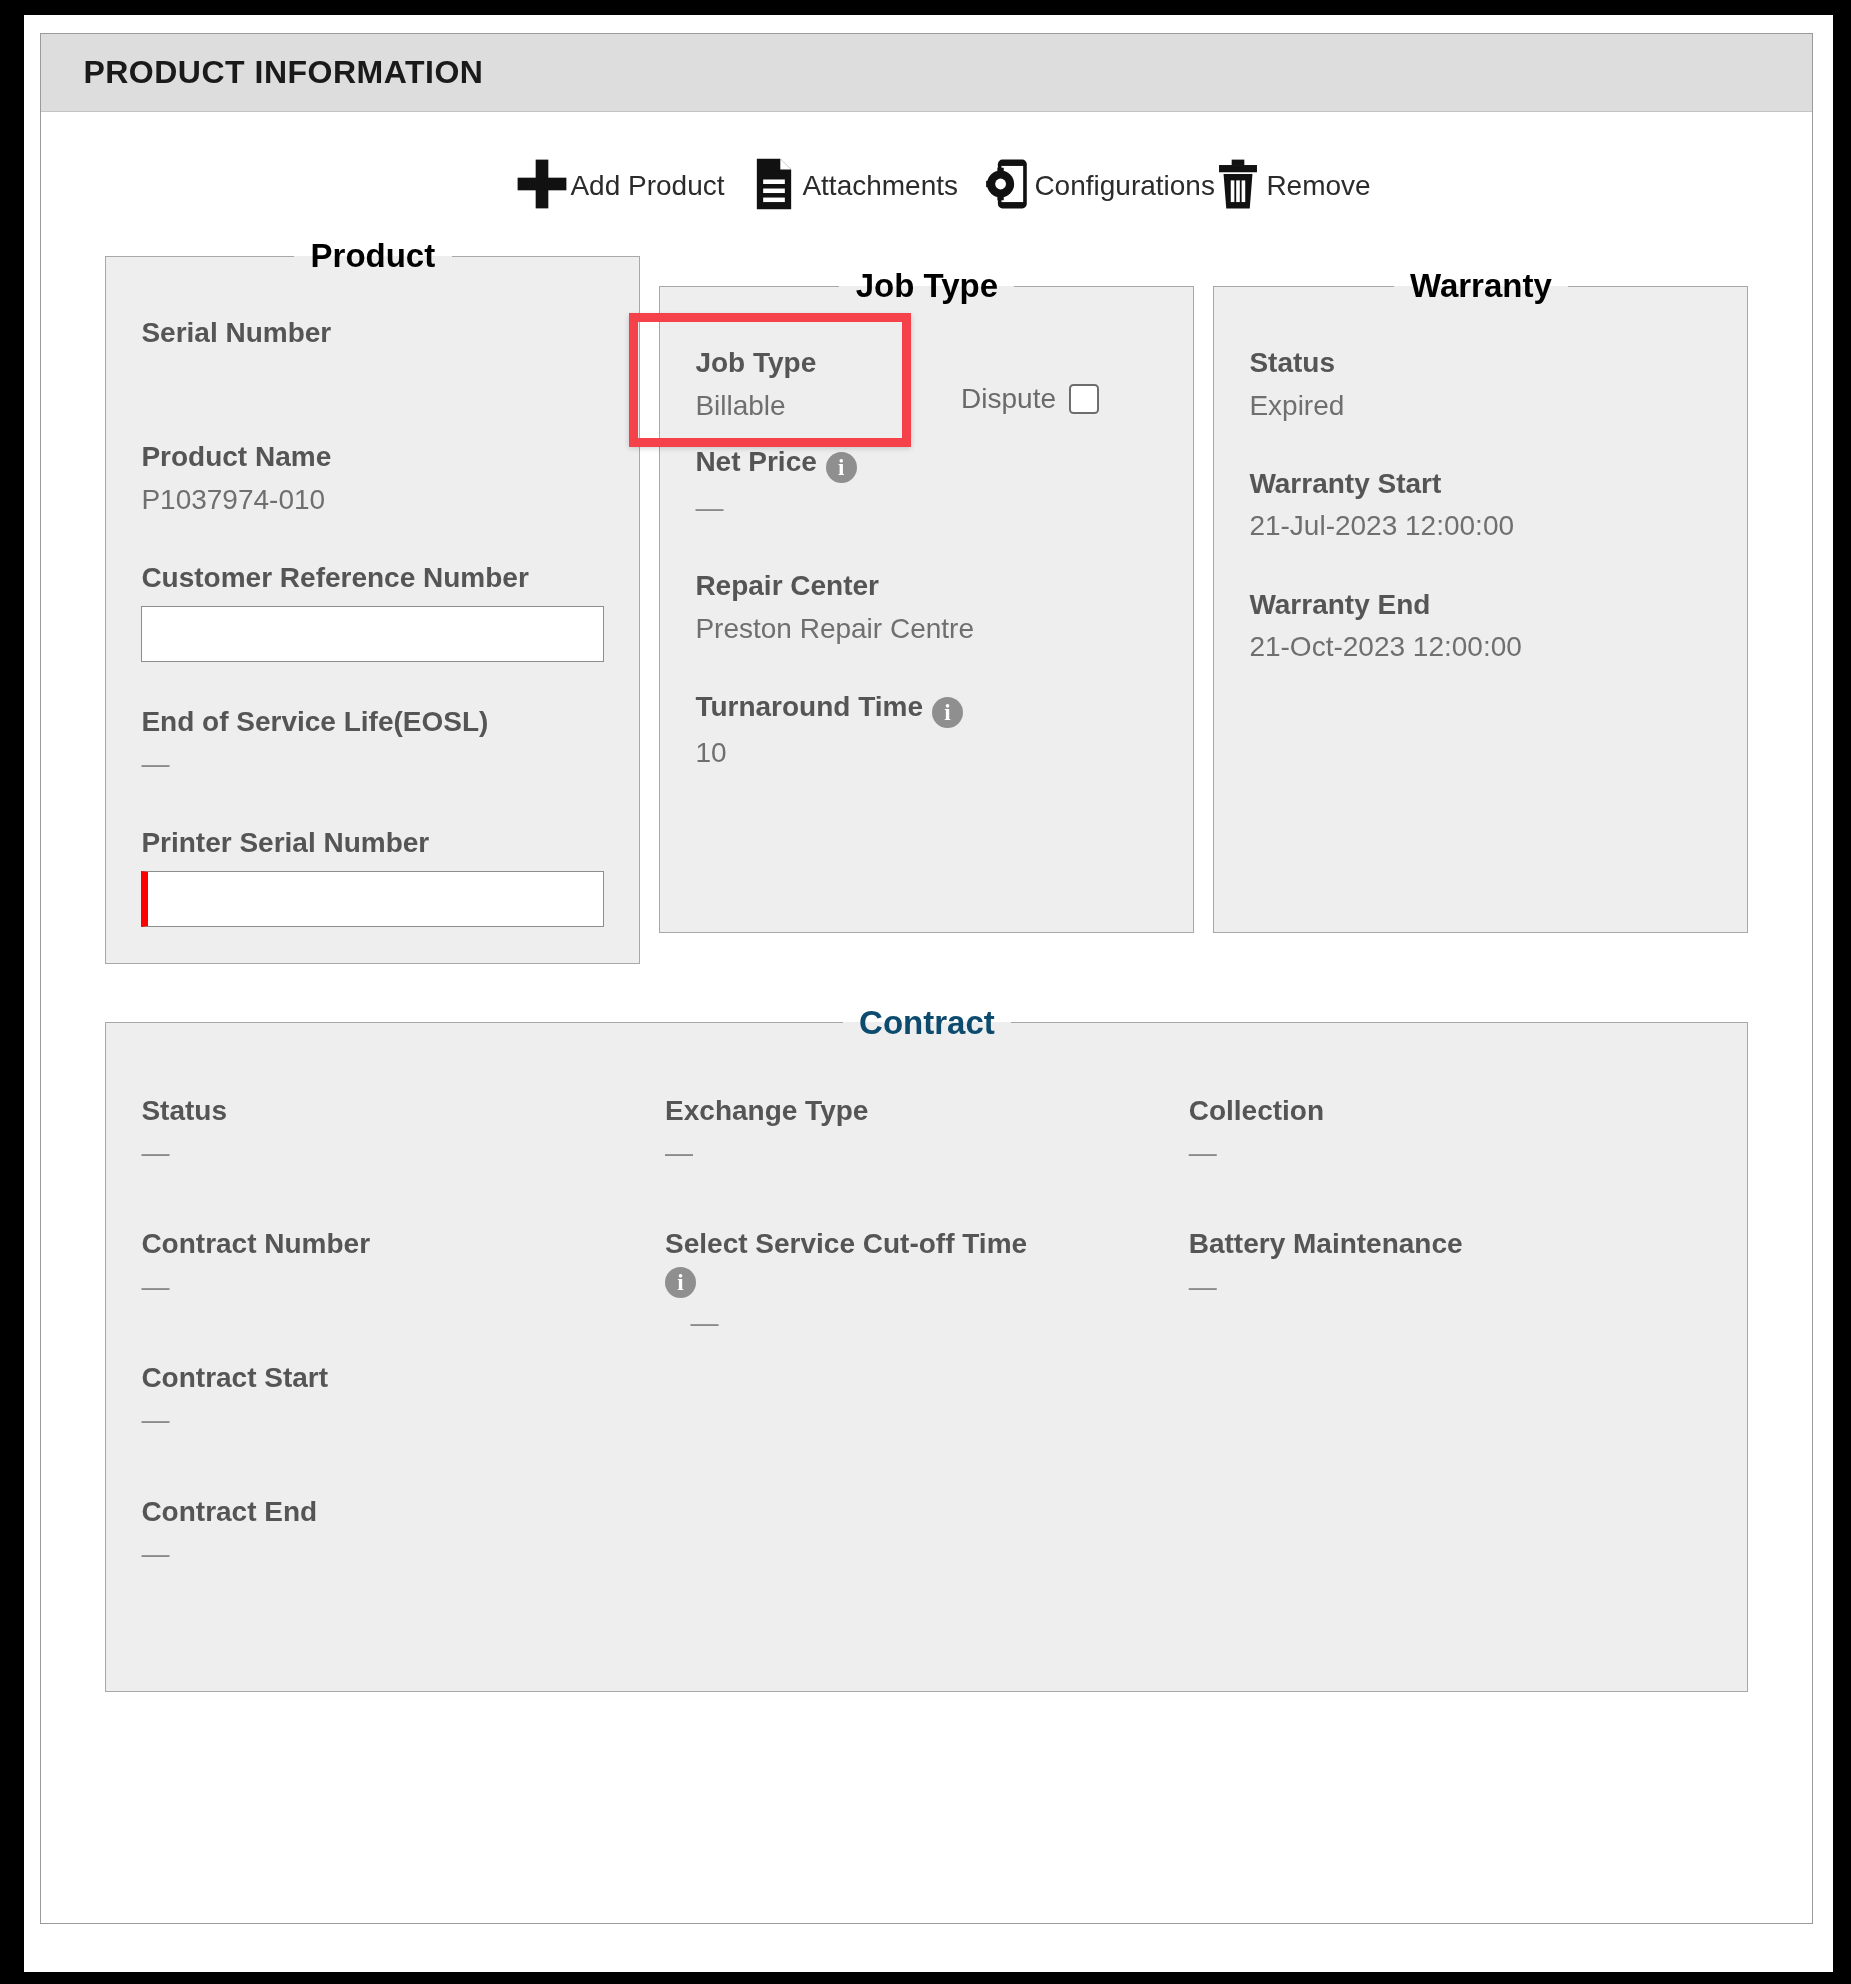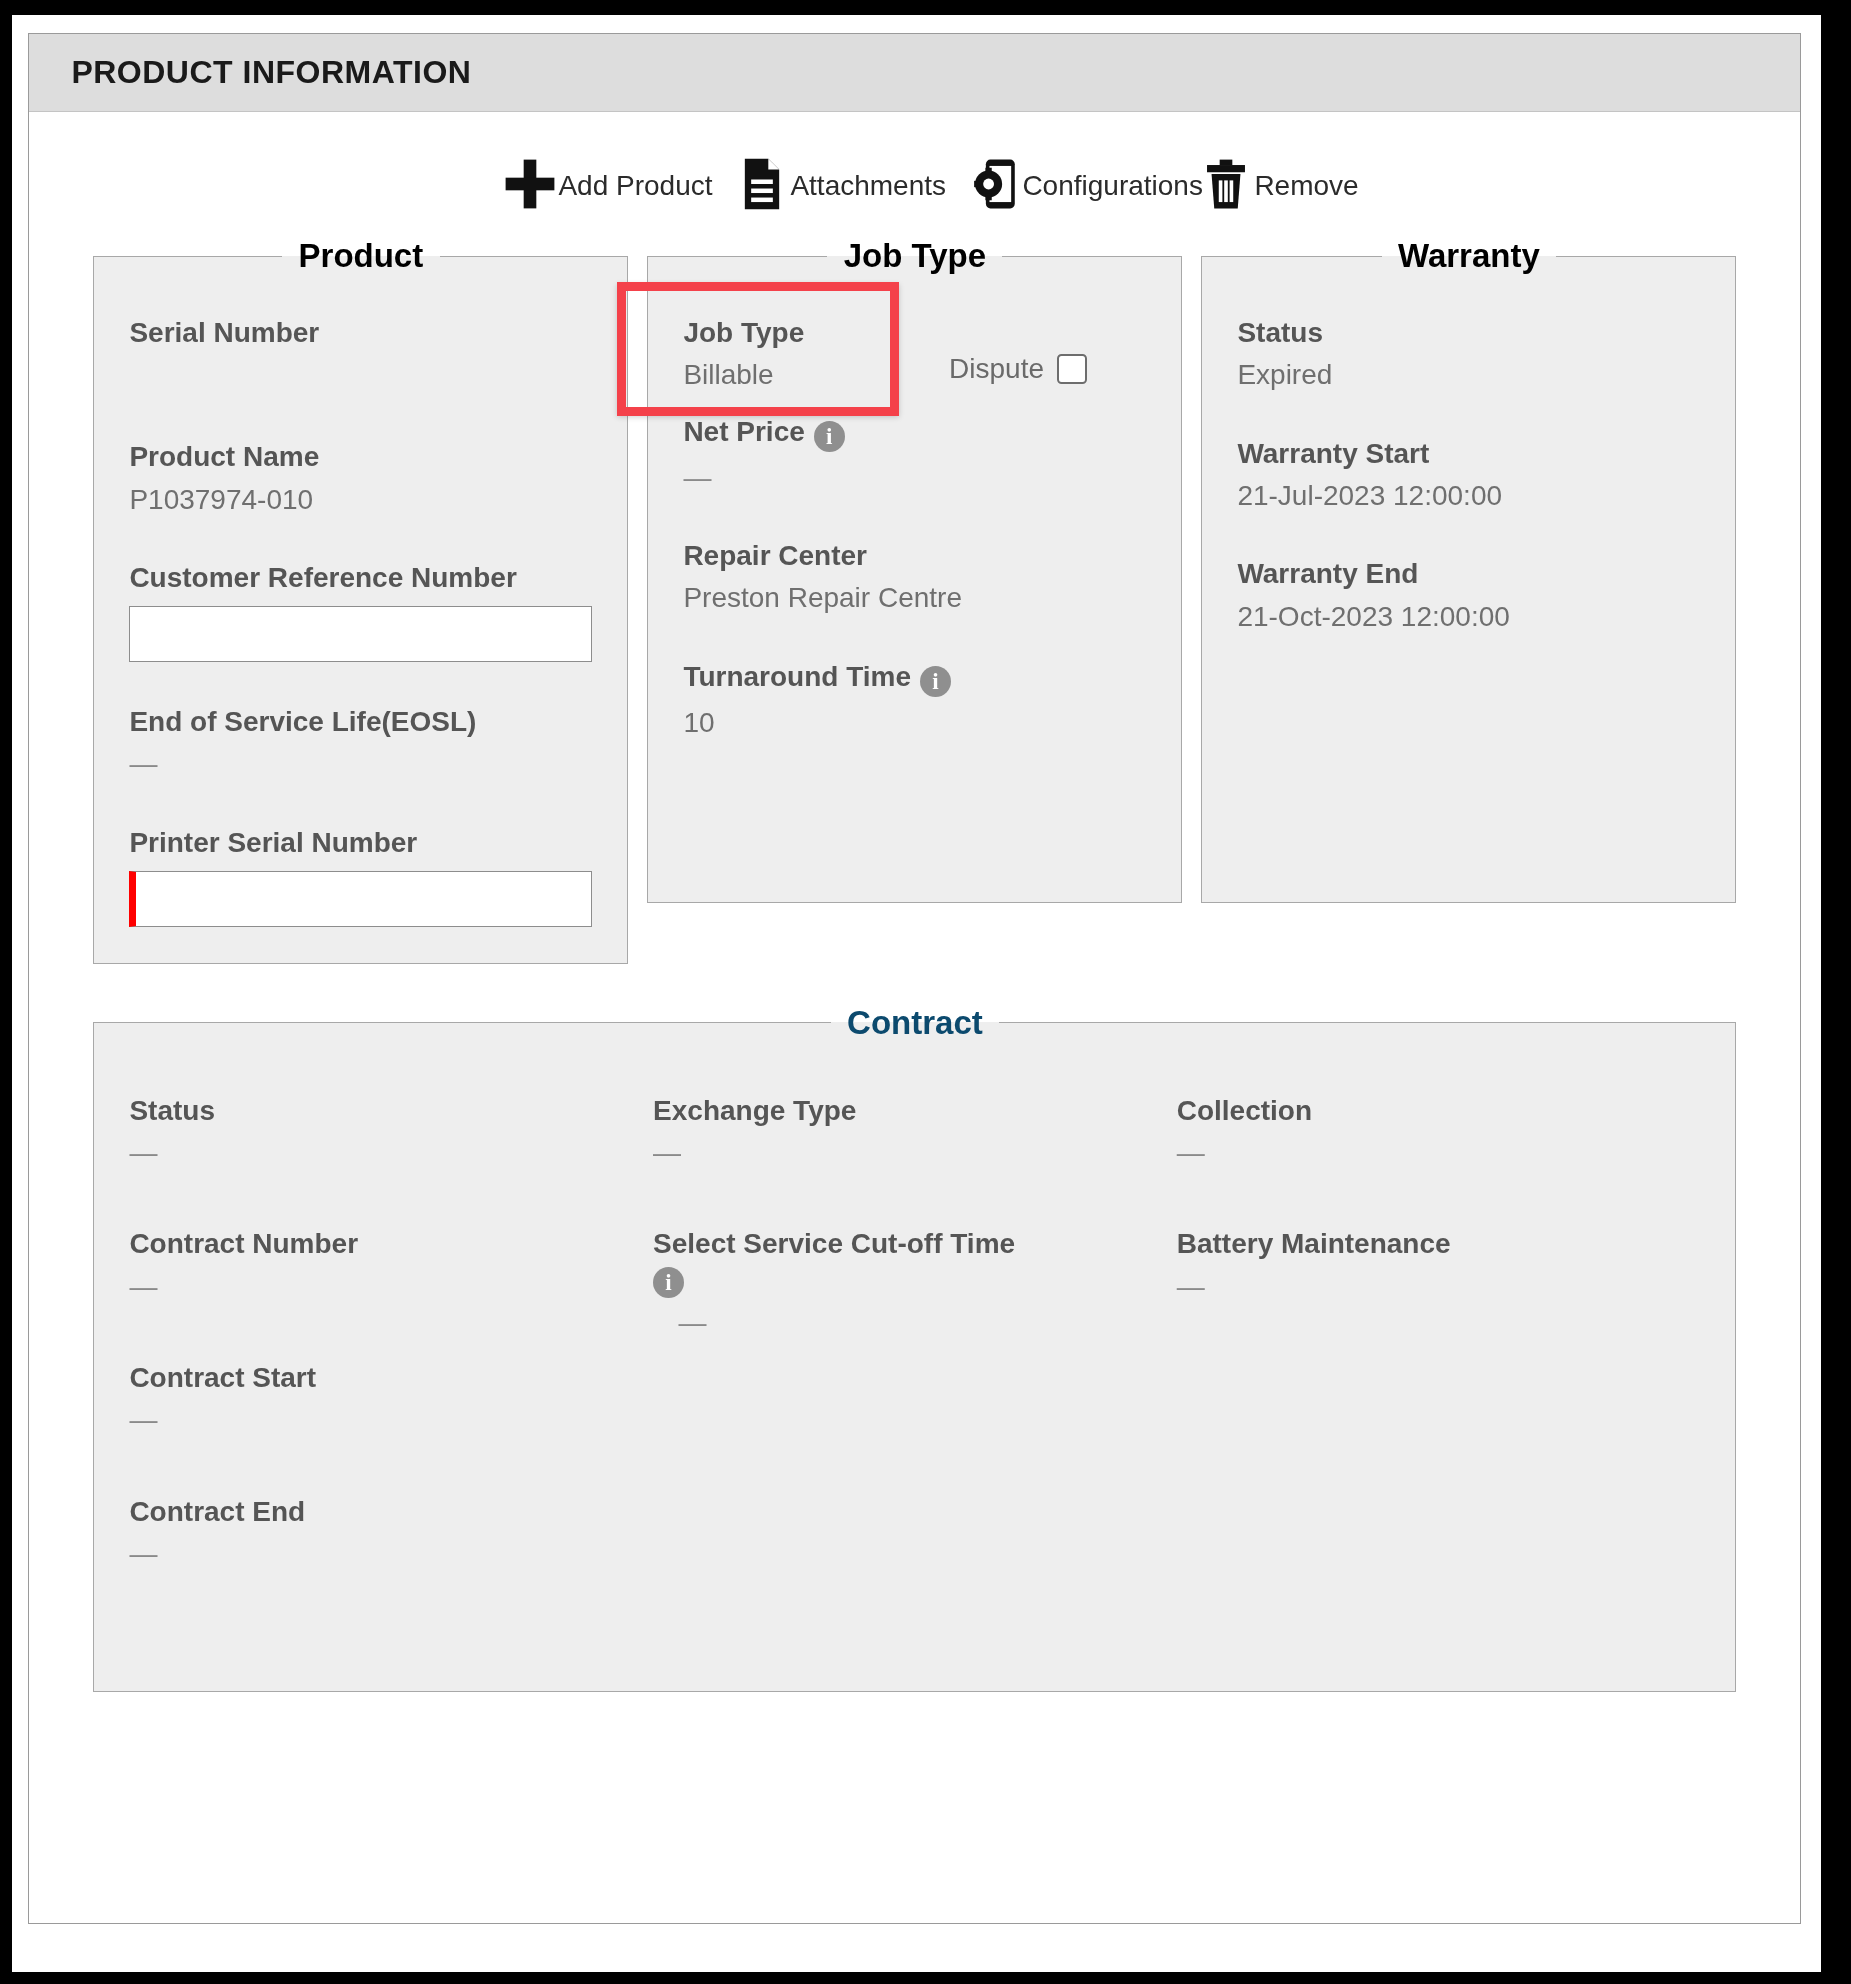--- a/index.html
+++ b/index.html
@@ -10,21 +10,21 @@
   body {
     width: 1851px;
     height: 1985px;
     font-family: "Liberation Sans", sans-serif;
     overflow: hidden;
   }
 
   
   .frame {
     position: absolute;
-    left: 12px;
+    left: 24px;
     top: 14.5px;
     width: 1809px;
     height: 1957px;
     background: #ffffff;
     box-sizing: border-box;
   }
 
   
   .card {
     position: absolute;
@@ -76,21 +76,21 @@
     font-size: 28px;
     color: #2b2b2b;
     margin-top: 5.5px;
   }
 
   
   .row-panels {
     display: flex;
     padding: 14.5px 64px 0 64px;
     gap: 19px;
-    align-items: flex-start;
+    align-items: center;
   }
   fieldset.panel {
     border: 1.8px solid #a8a8a8;
     background: #eeeeee;
     margin: 0;
     padding: 0;
     flex: 1 1 0;
     box-sizing: border-box;
     min-width: 0;
   }

